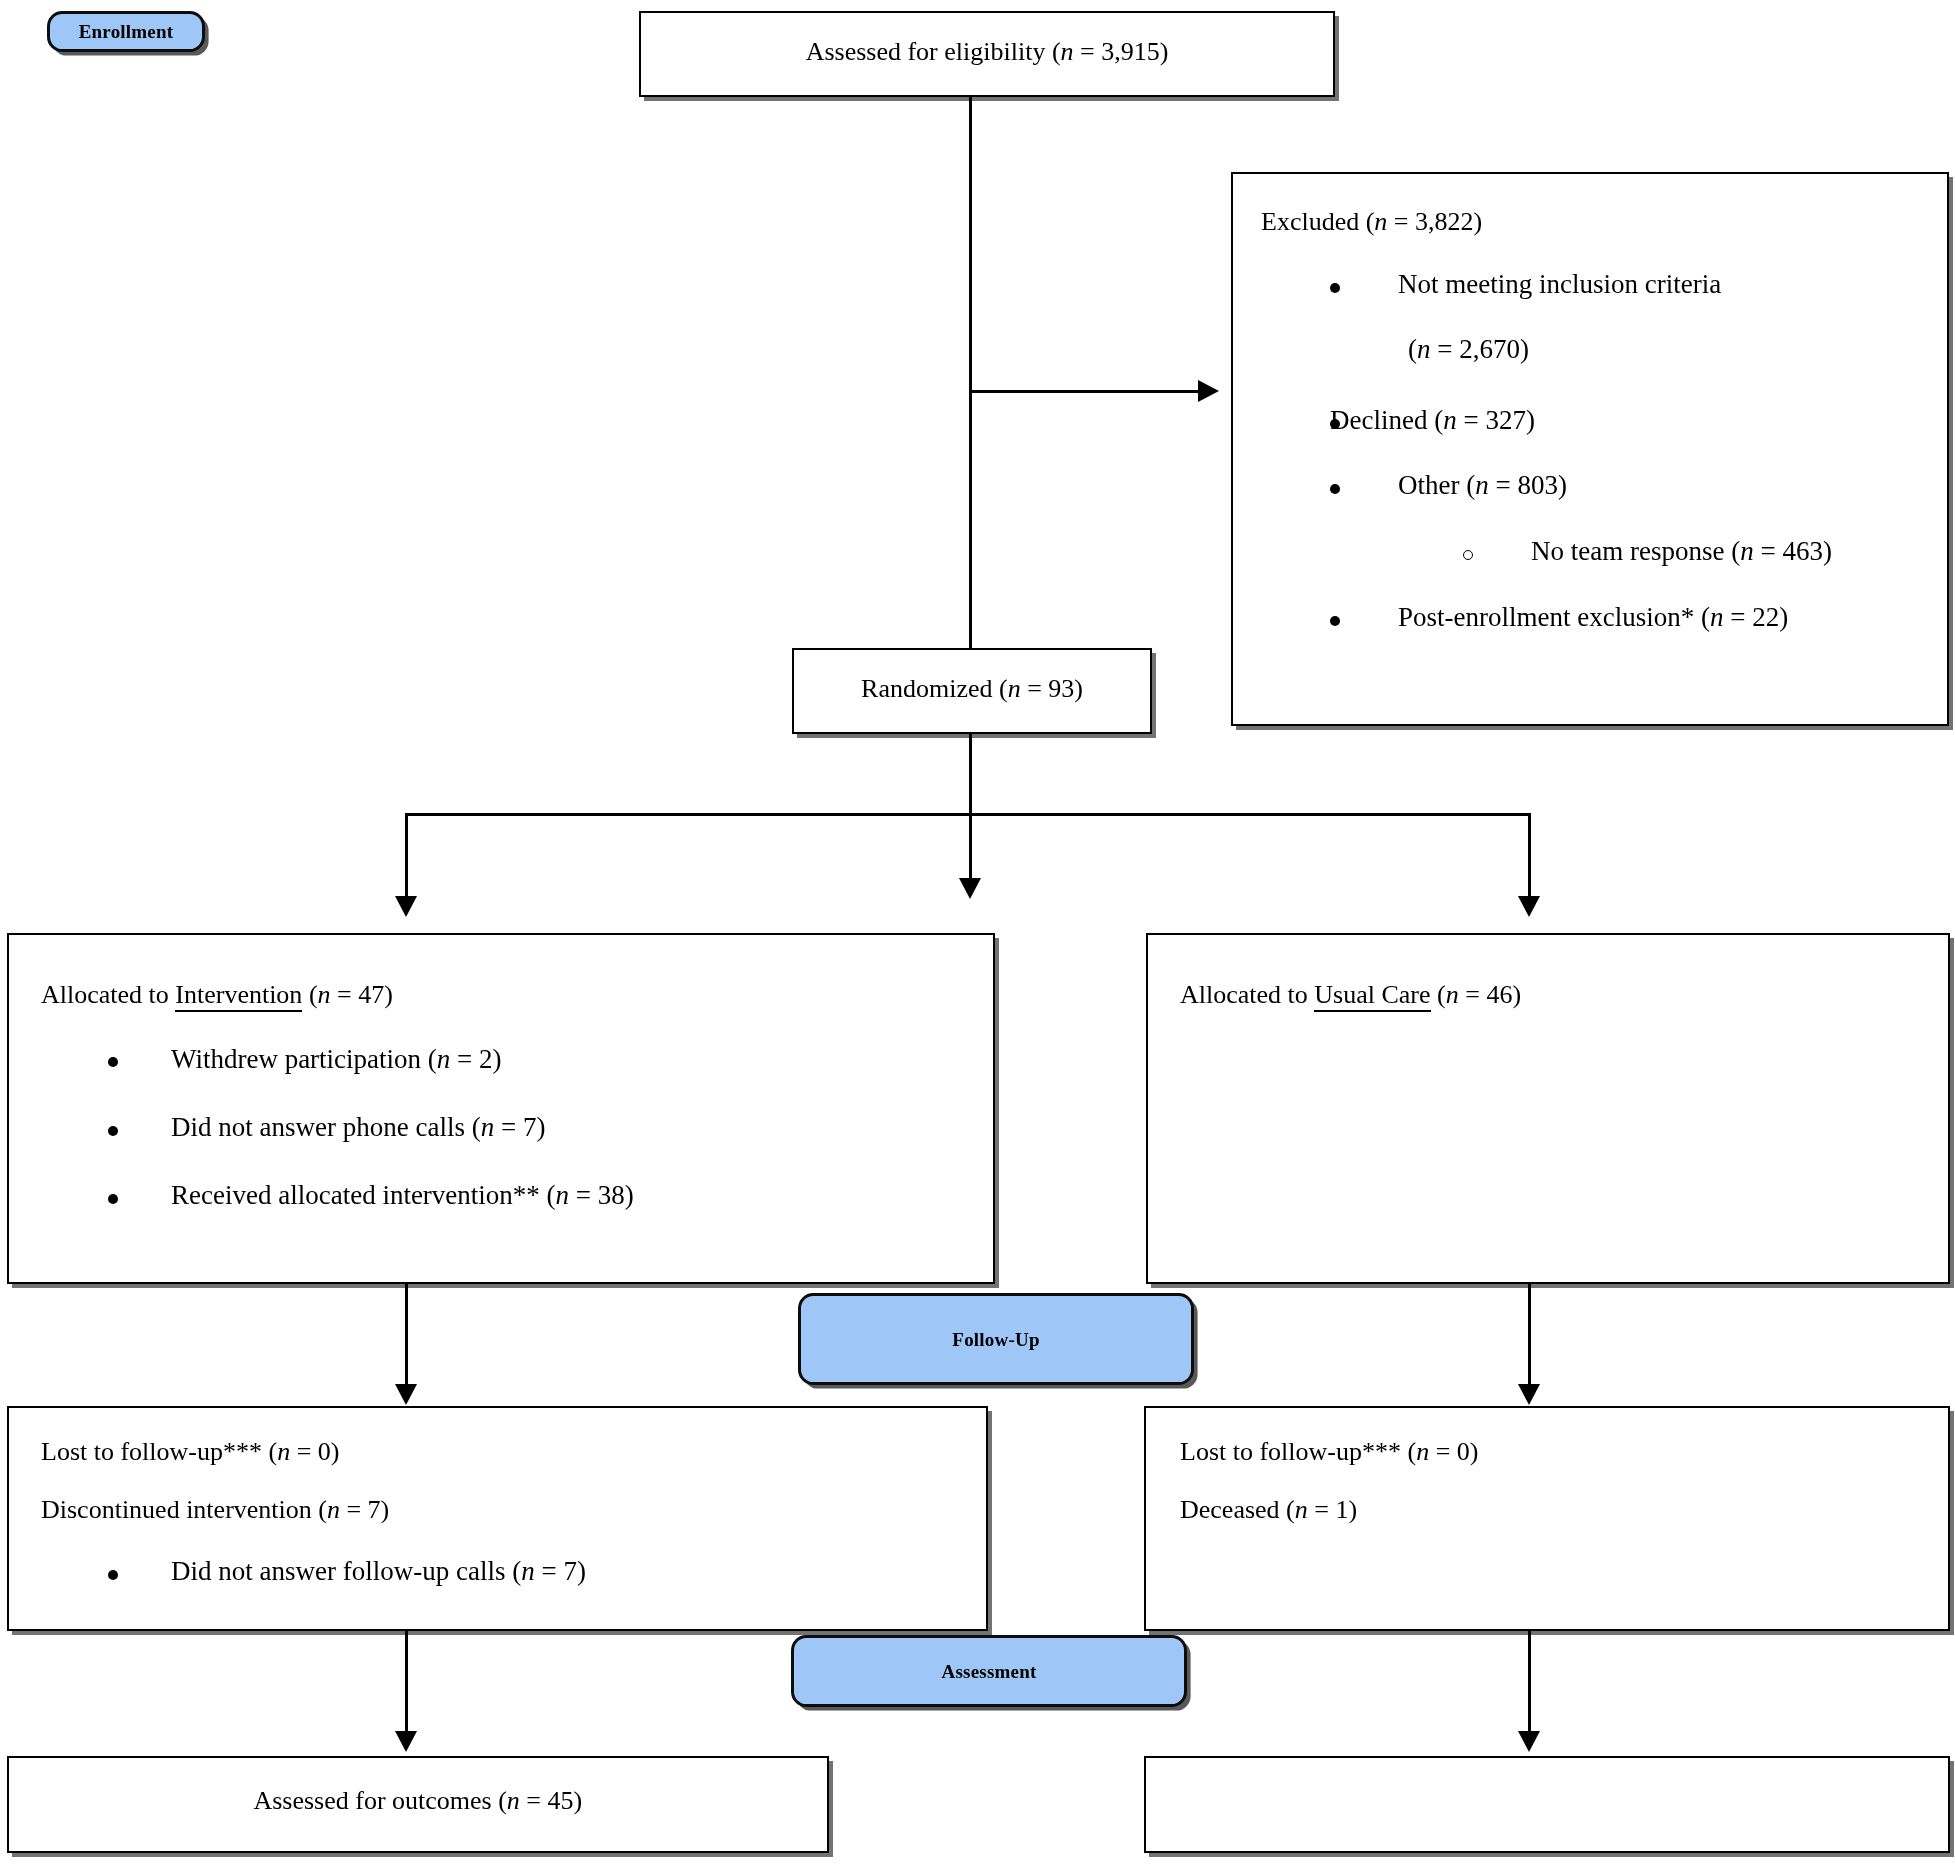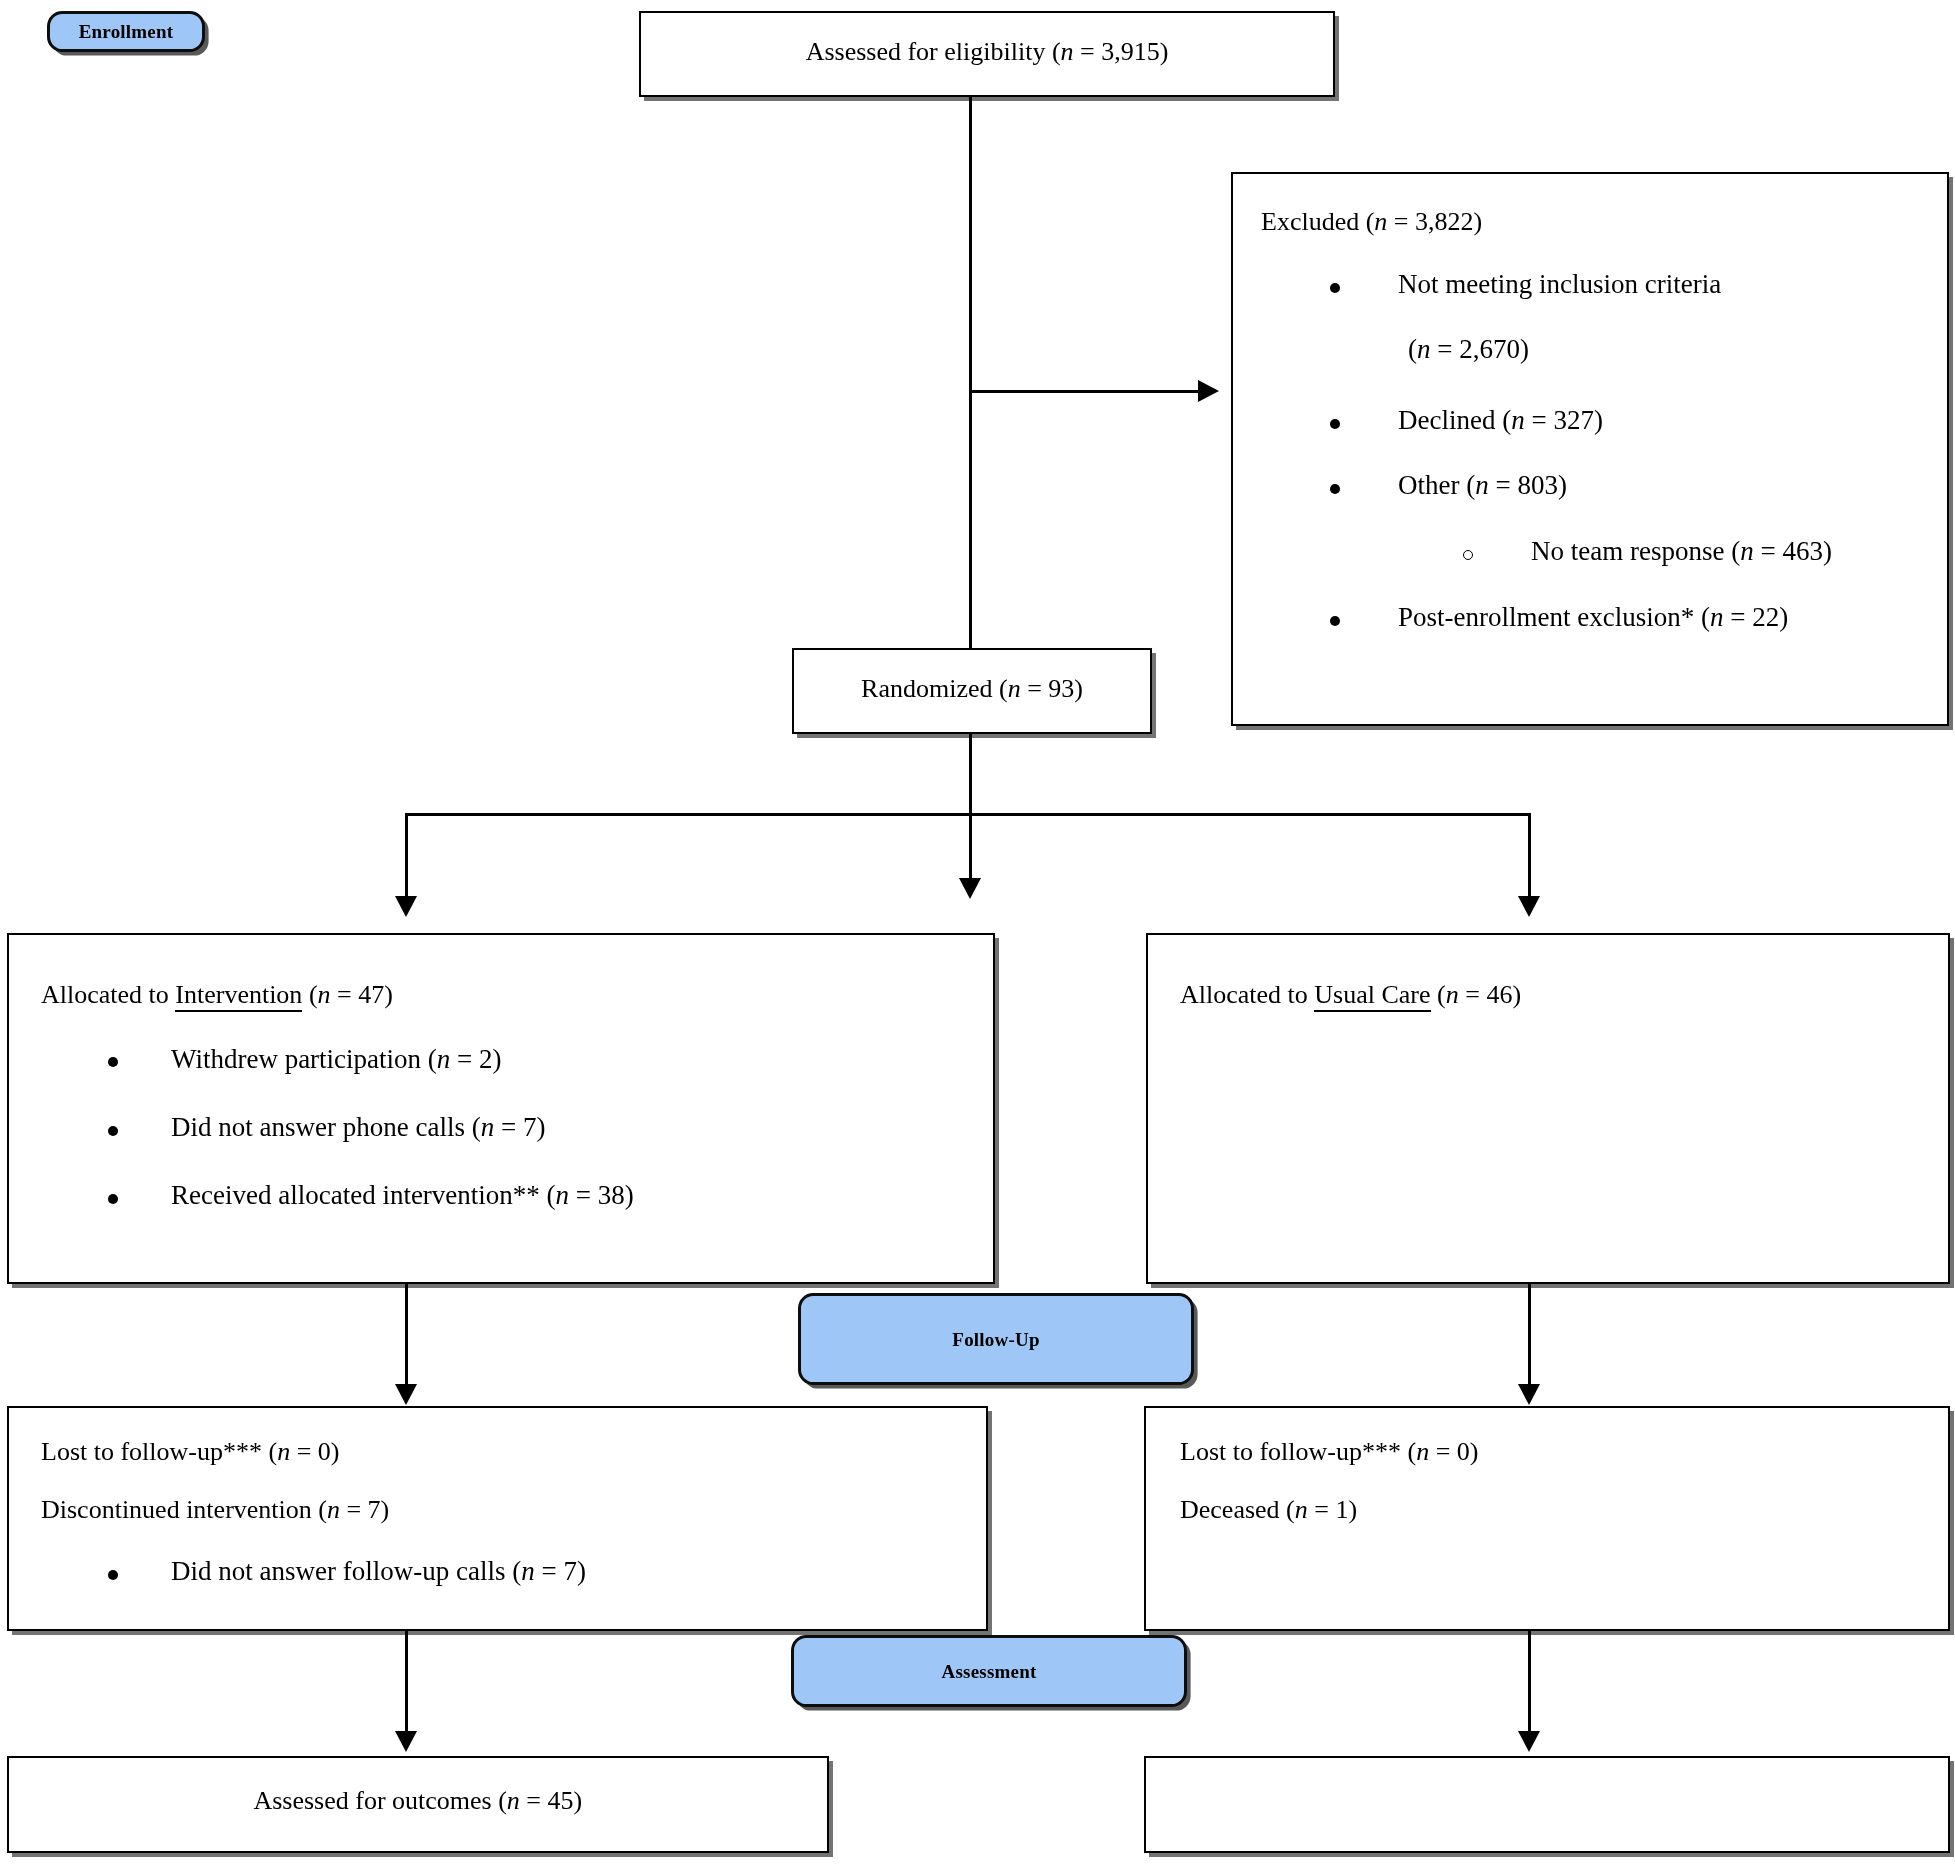--- a/index.html
+++ b/index.html
@@ -61,21 +61,21 @@
 
   <div class="dot" style="left:1330px;top:283px;"></div>
   <div class="bul" style="left:1398px;top:270px;">
     <span>Not meeting inclusion criteria</span>
   </div>
   <div class="bul" style="left:1398px;top:335px;margin-left:10px;">
     <span>(</span><span class="ital">n</span><span> = 2,670)</span>
   </div>
 
   <div class="dot" style="left:1330px;top:419px;"></div>
-  <div class="bul" style="left:1398px;top:406px;">
+  <div class="bul" style="left:1330px;top:406px;">
     <span>Declined (</span><span class="ital">n</span><span> = 327)</span>
   </div>
 
   <div class="dot" style="left:1330px;top:484px;"></div>
   <div class="bul" style="left:1398px;top:471px;">
     <span>Other (</span><span class="ital">n</span><span> = 803)</span>
   </div>
 
   <div class="ring" style="left:1463px;top:550px;"></div>
   <div class="bul" style="left:1531px;top:537px;">

